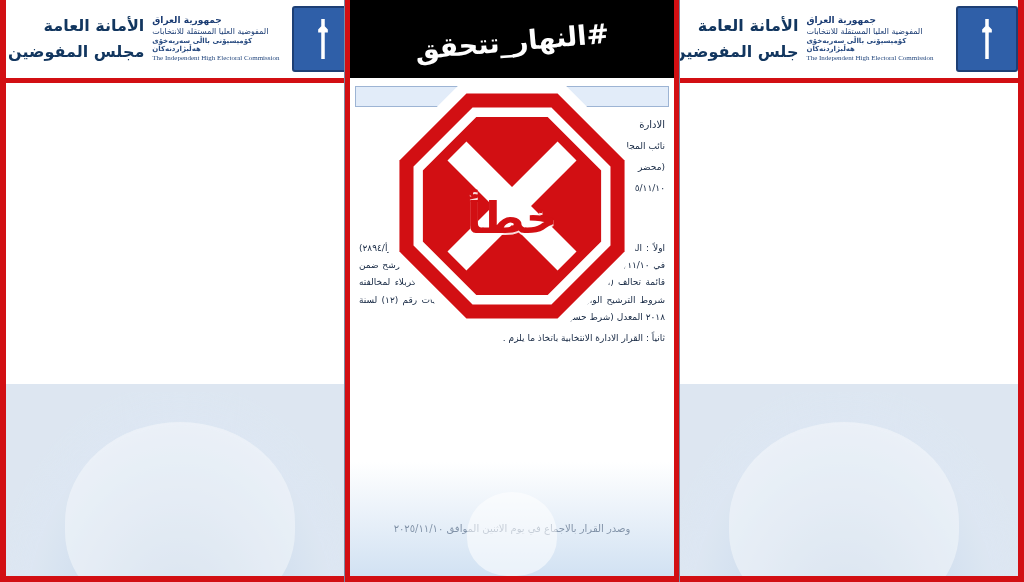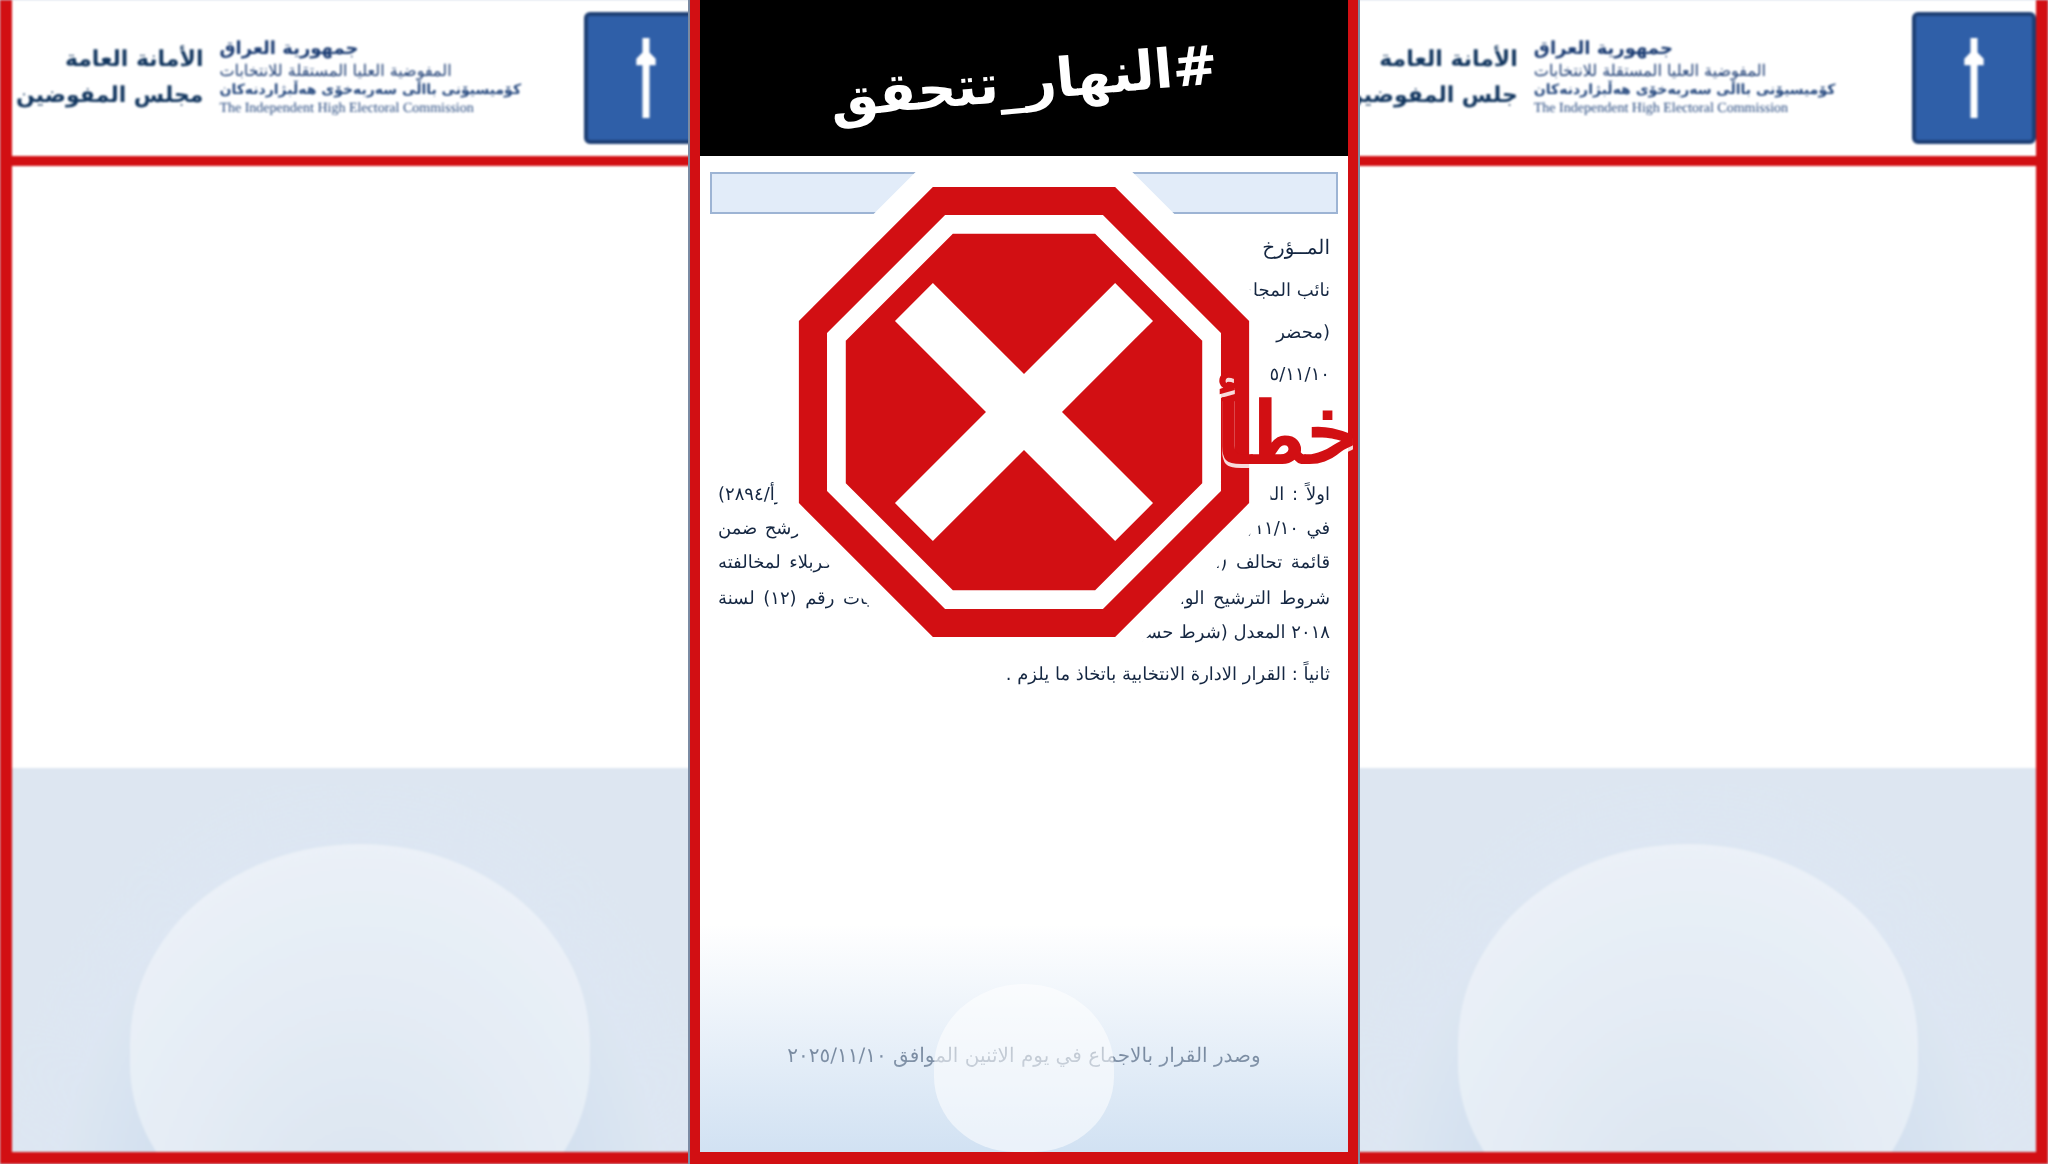--- a/index.html
+++ b/index.html
@@ -47,21 +47,21 @@
   }
   .header-text{
     flex:1 1 auto;text-align:left;direction:rtl;line-height:1.25;
     color:#1b3c73;
   }
   .header-text .ar1{font-size:9px;font-weight:bold;}
   .header-text .ar2{font-size:8px;}
   .header-text .ku{font-size:7px;color:#26497f;font-weight:bold;}
   .header-text .en{font-size:7px;color:#26497f;font-family:Liberation Serif, serif;}
   .header-right{
-    direction:rtl;text-align:right;color:#12365f;font-size:11px;
+    direction:rtl;text-align:right;color:#12365f;font-size:16px;
     font-weight:bold;padding:0 8px;line-height:1.6;flex:0 0 auto;
   }
 
   .blue-bar{
     margin:6px 8px 4px 8px;background:#dbe6f5;border:1px solid #9db4d4;
     text-align:center;direction:rtl;color:#123a6b;font-size:12px;font-weight:bold;
     padding:3px 0;
   }
   .body-text{
     direction:rtl;text-align:justify;color:#14233b;
@@ -132,24 +132,23 @@
   .hashtag{
     position:absolute;top:26px;left:0;right:0;text-align:center;
     color:#ffffff;font-size:27px;font-weight:bold;direction:rtl;
     transform:rotate(-5deg);text-shadow:0 1px 2px rgba(0,0,0,.6);
   }
   .stop-wrap{
     position:absolute;left:50%;top:72px;transform:translateX(-50%);
     width:268px;height:268px;
   }
   .err-word{
-    position:absolute;left:0;right:0;top:192px;text-align:right;
+    position:absolute;left:0;right:0;top:192px;text-align:center;
     color:#d20f13;font-size:44px;font-weight:bold;direction:rtl;
     text-shadow:0 2px 0 rgba(255,255,255,.85);
-    font-family:Liberation Mono, monospace;
   }
 </style>
 </head>
 <body>
 
 <div class="stage">
 
   <div class="bg-doc left">
     <div class="sheet"></div>
 
@@ -227,21 +226,21 @@
     </div>
     <div class="red-line-top"></div>
     <div class="red-line-bottom"></div>
     <div class="red-frame"></div>
   </div>
 
   <div class="center-doc">
     <div class="top-black"></div>
     <div class="doc-inner">
       <div class="c-blue-bar">قرار مجلس المفوضين</div>
-      <div class="c-body">المــؤرخ</div>
+      <div class="c-body">الادارة</div>
       <div class="c-body c-small">نائب المجلس</div>
       <div class="c-body c-small">(محضر اجتماع (٢</div>
       <div class="c-body c-small">٢٠٢٥/١١/١٠ المعنونة</div>
       <div class="c-btn">قرار مجلس المفوضين</div>
       <div class="c-body c-small">اولاً : المصادقة على توصية اللجنة المشكلة بالامر الوزاري (٩٥) بالعدد (رأ/٢٨٩٤) في ٢٠٢٥/١١/١٠ المتضمنة استبعاد السيد (محمد شجاع صبار حاتم) المرشح ضمن قائمة تحالف (ائتلاف الإعمار والتنمية) بتسلسل (١) عن محافظة كربلاء لمخالفته شروط الترشيح الواردة في المادة (٧/ثالثاً) من قانون الانتخابات رقم (١٢) لسنة ٢٠١٨ المعدل (شرط حسن السيرة والسلوك).</div>
       <div class="c-body c-small">ثانياً : القرار الادارة الانتخابية باتخاذ ما يلزم .</div>
       <div class="c-footer">وصدر القرار بالاجماع في يوم الاثنين الموافق ٢٠٢٥/١١/١٠</div>
       <div class="c-wm">
           <div class="drop"></div>
         </div>

